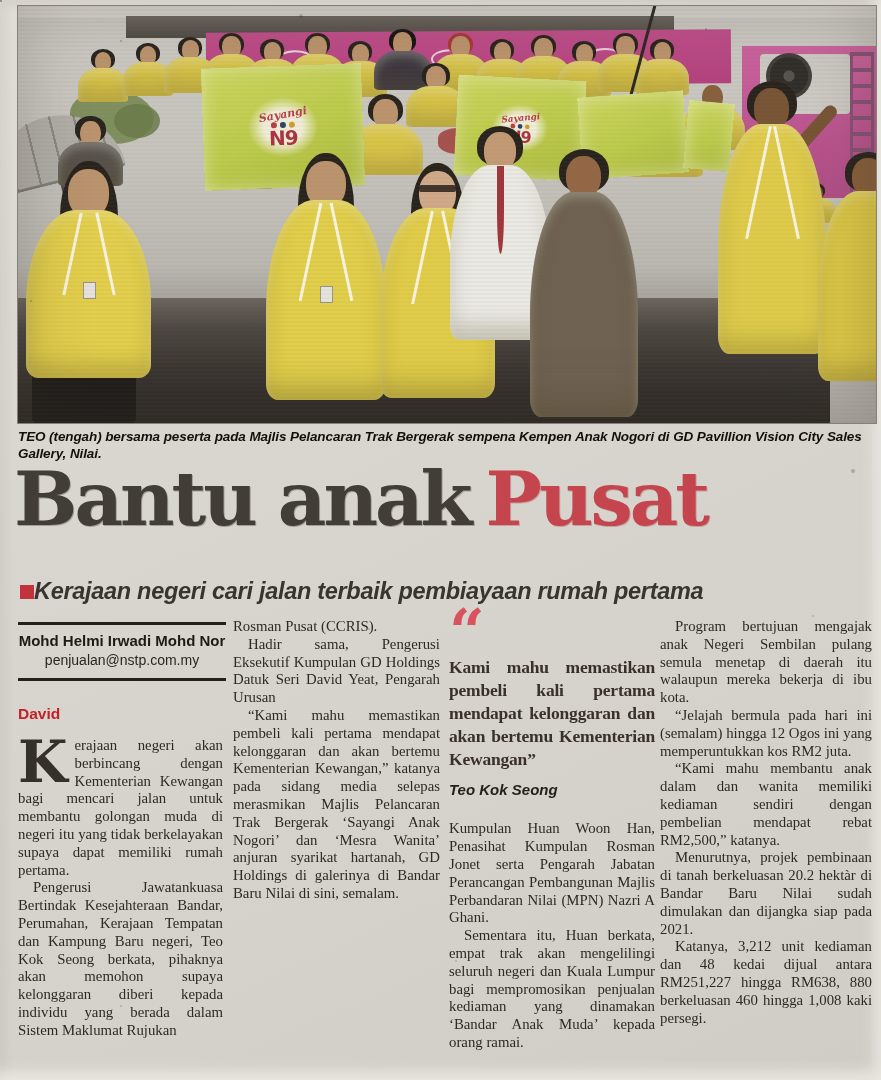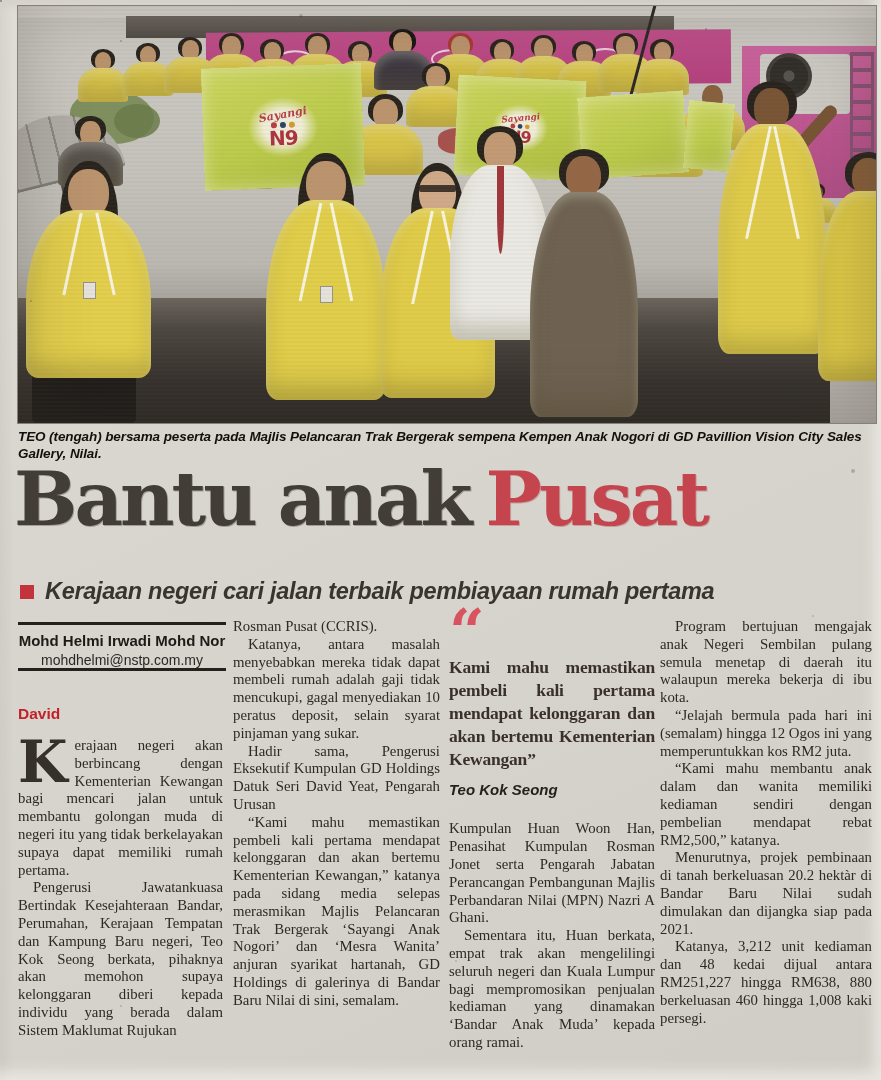--- a/index.html
+++ b/index.html
@@ -63,25 +63,25 @@
   .person{position:absolute}
   .person div{position:absolute}
 
   
   .caption{position:absolute;left:18px;top:429px;width:858px;z-index:12;
     font:italic bold 13.5px/1.25 "Liberation Sans",sans-serif;color:#12100d;letter-spacing:-.1px}
   .headline{position:absolute;left:14px;top:460px;width:864px;white-space:nowrap;z-index:12;
     font-family:"DejaVu Serif",serif;font-weight:bold;font-size:75px;line-height:1.05;letter-spacing:-3px;
     color:#433d37;text-shadow:1px 1px 0 rgba(62,56,48,.35)}
   .headline .red{color:#c5454e;text-shadow:1px 1px 0 rgba(150,45,55,.3);margin-left:16px}
-  .subhead{position:absolute;left:20px;top:578px;display:flex;align-items:center;gap:11px;z-index:12}
+  .subhead{position:absolute;left:20px;top:578px;display:flex;align-items:center;z-index:12}
   .subhead .sq{width:14px;height:14px;background:#c2333c;flex:0 0 auto}
   .subhead .txt{font:italic bold 23.5px "Liberation Sans",sans-serif;color:#38342f;letter-spacing:-.3px}
   .byline{position:absolute;left:18px;top:622px;width:208px;text-align:center;z-index:12;
-    border-top:3px solid #23201d;border-bottom:3px solid #23201d;padding:7px 0 0}
+    border-top:3px solid #23201d;border-bottom:3px solid #23201d;padding:7px 0 10px}
   .by-name{font:bold 15px "Liberation Sans",sans-serif;color:#1d1a17}
   .by-email{font:14px "Liberation Sans",sans-serif;color:#2a2724;margin-top:3px}
   .dateline{position:absolute;left:18px;top:705px;z-index:12;
     font:bold 15.5px "Liberation Sans",sans-serif;color:#c32128}
   .col{position:absolute;z-index:12;font:14.8px/17.8px "Liberation Serif",serif;color:#2d2924;text-align:justify}
   .col p{margin:0;text-indent:15px}
   .col p.noindent{text-indent:0}
   #col1{left:18px;top:737px;width:205px}
   #col2{left:233px;top:618px;width:207px}
   #col3{left:449px;top:612px;width:206px}
@@ -318,32 +318,31 @@
 
   <h1 class="headline" style="margin:0"><span>Bantu anak</span><span class="red">Pusat</span></h1>
 
   <div class="subhead">
     <span class="sq"></span>
     <span class="txt">Kerajaan negeri cari jalan terbaik pembiayaan rumah pertama</span>
   </div>
 
   <div class="byline">
     <div class="by-name">Mohd Helmi Irwadi Mohd Nor</div>
-    <div class="by-email">mohdhelmi@nstp.com.my</div>
+    <div class="by-email">penjualan@nstp.com.my</div>
   </div>
 
   <div class="dateline">David</div>
 
   <div class="col" id="col1">
       <p class="noindent"><span class="dropcap">K</span>erajaan negeri akan berbincang dengan Kementerian Kewangan bagi mencari jalan untuk membantu golongan muda di negeri itu yang tidak berkelayakan supaya dapat memiliki rumah pertama.</p>
       <p>Pengerusi Jawatankuasa Bertindak Kesejahteraan Bandar, Perumahan, Kerajaan Tempatan dan Kampung Baru negeri, Teo Kok Seong berkata, pihaknya akan memohon supaya kelonggaran diberi kepada individu yang berada dalam Sistem Maklumat Rujukan</p>
     </div>
   <div class="col" id="col2">
       <p class="noindent">Rosman Pusat (CCRIS).</p>
-      <p>Katanya, antara masalah menyebabkan mereka tidak dapat membeli rumah adalah gaji tidak mencukupi, gagal menyediakan 10 peratus deposit, selain syarat pinjaman yang sukar.</p>
       <p>Hadir sama, Pengerusi Eksekutif Kumpulan GD Holdings Datuk Seri David Yeat, Pengarah Urusan</p>
       <p>“Kami mahu memastikan pembeli kali pertama mendapat kelonggaran dan akan bertemu Kementerian Kewangan,” katanya pada sidang media selepas merasmikan Majlis Pelancaran Trak Bergerak ‘Sayangi Anak Nogori’ dan ‘Mesra Wanita’ anjuran syarikat hartanah, GD Holdings di galerinya di Bandar Baru Nilai di sini, semalam.</p>
     </div>
   <div class="col" id="col3">
     <div class="pq">
       <div class="pq-mark">“</div>
       <div class="pq-text">Kami mahu memastikan pembeli kali pertama mendapat kelonggaran dan akan bertemu Kementerian Kewangan”</div>
       <div class="pq-attr">Teo Kok Seong</div>
     </div>
     <div>

